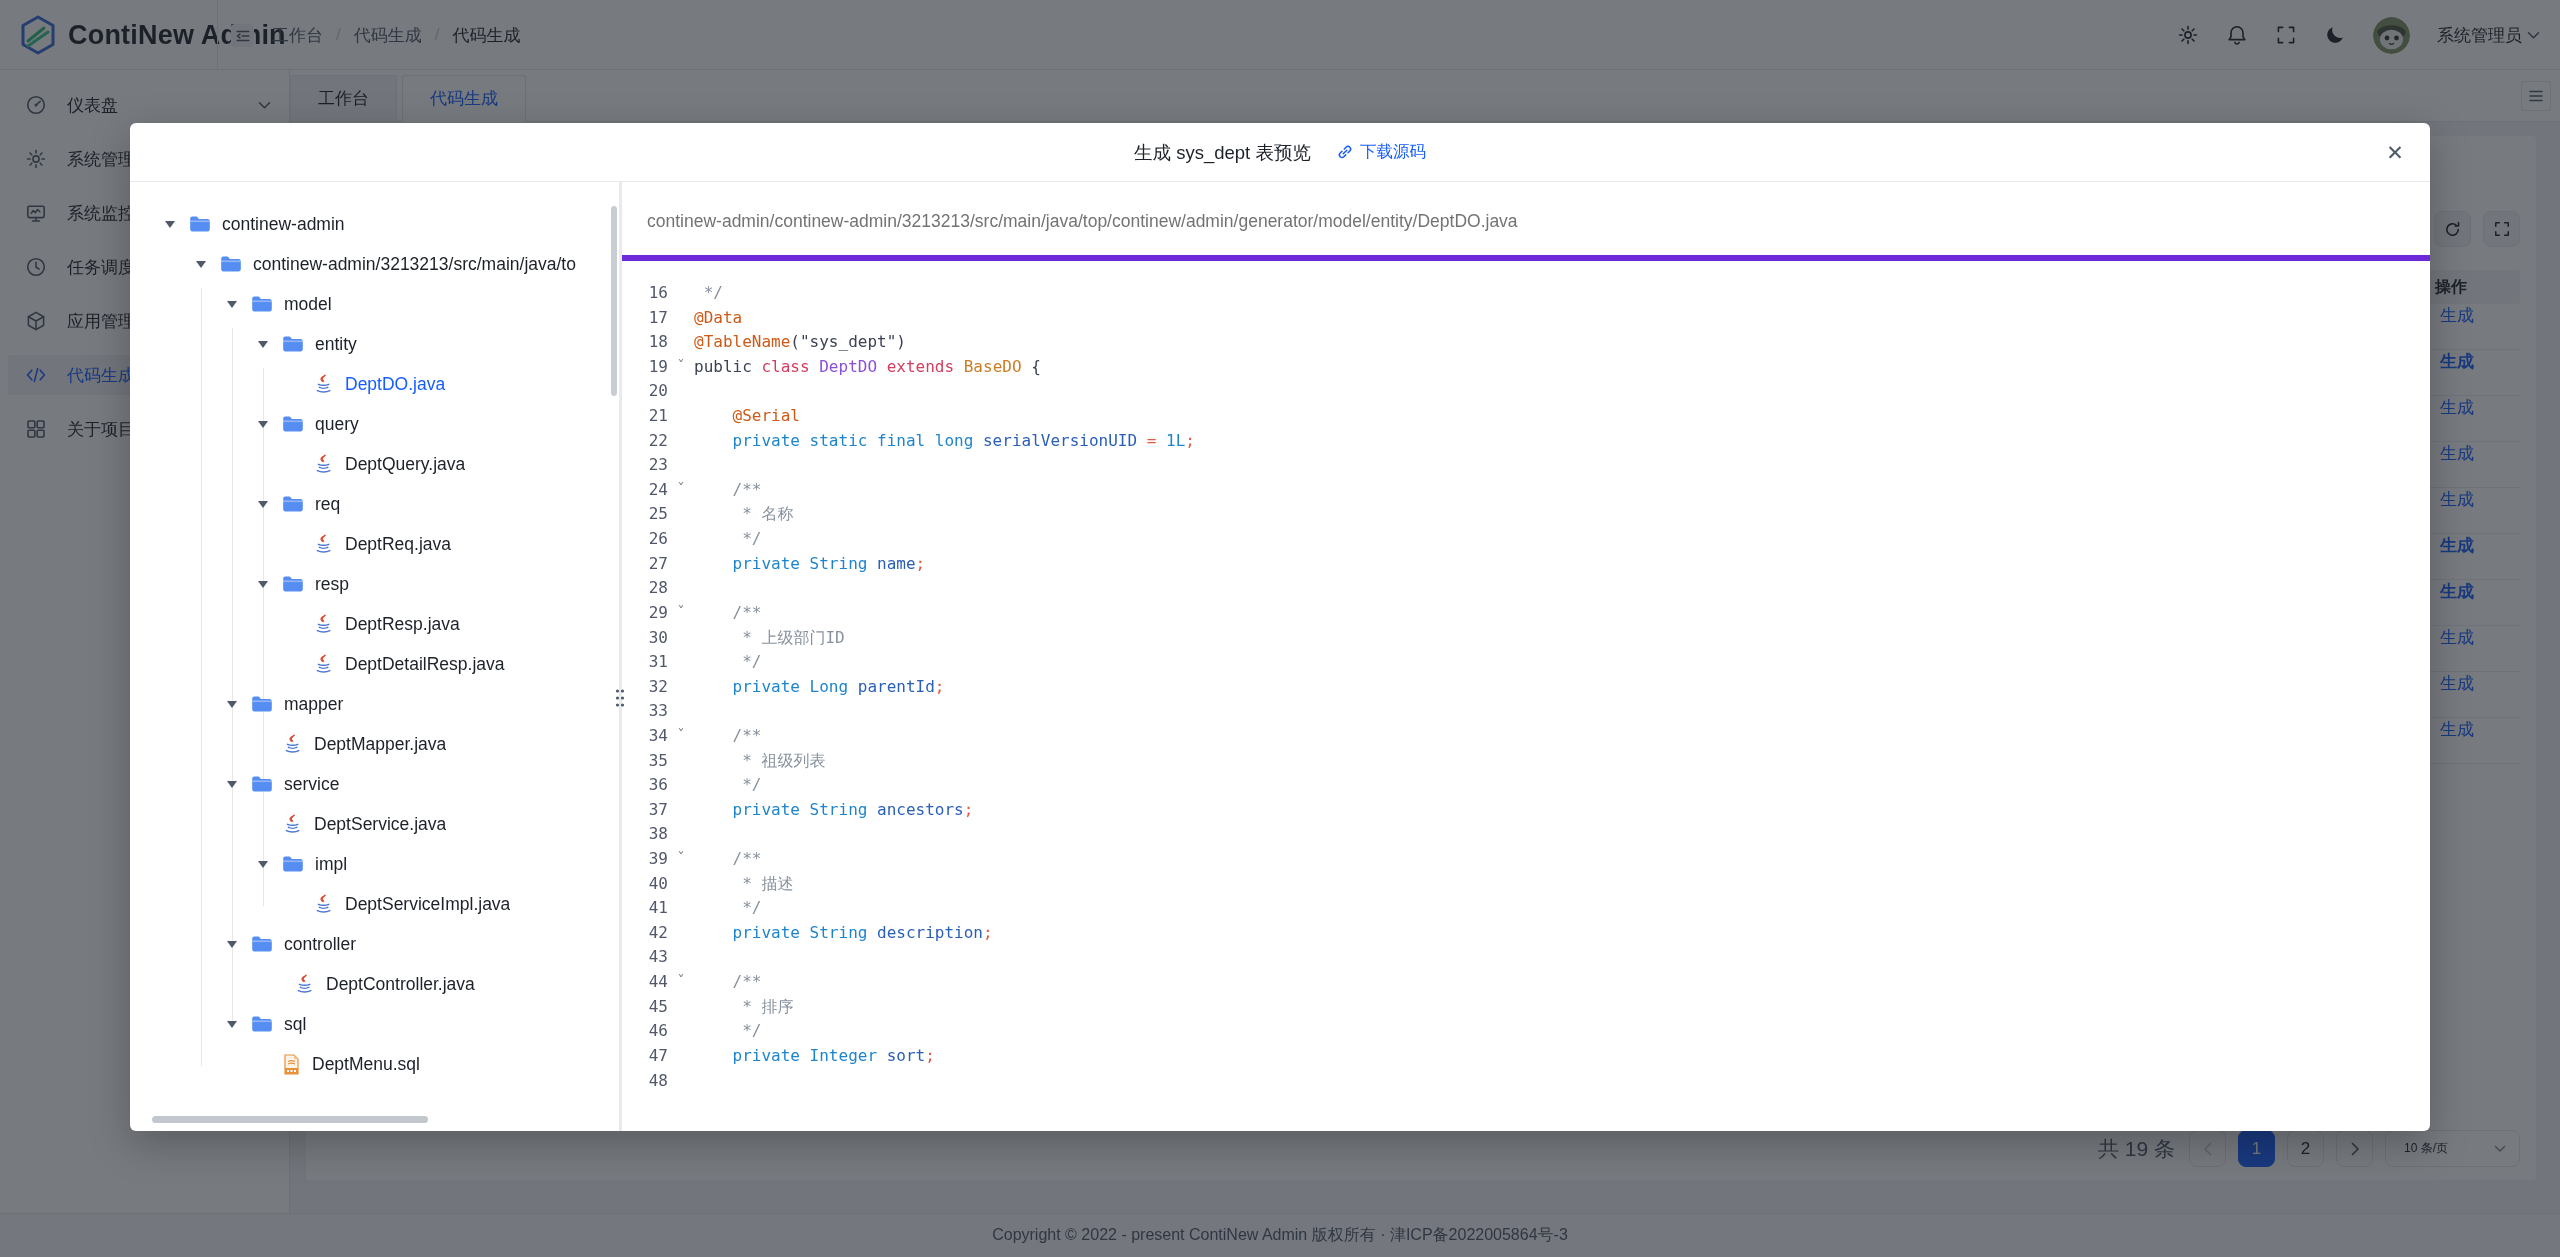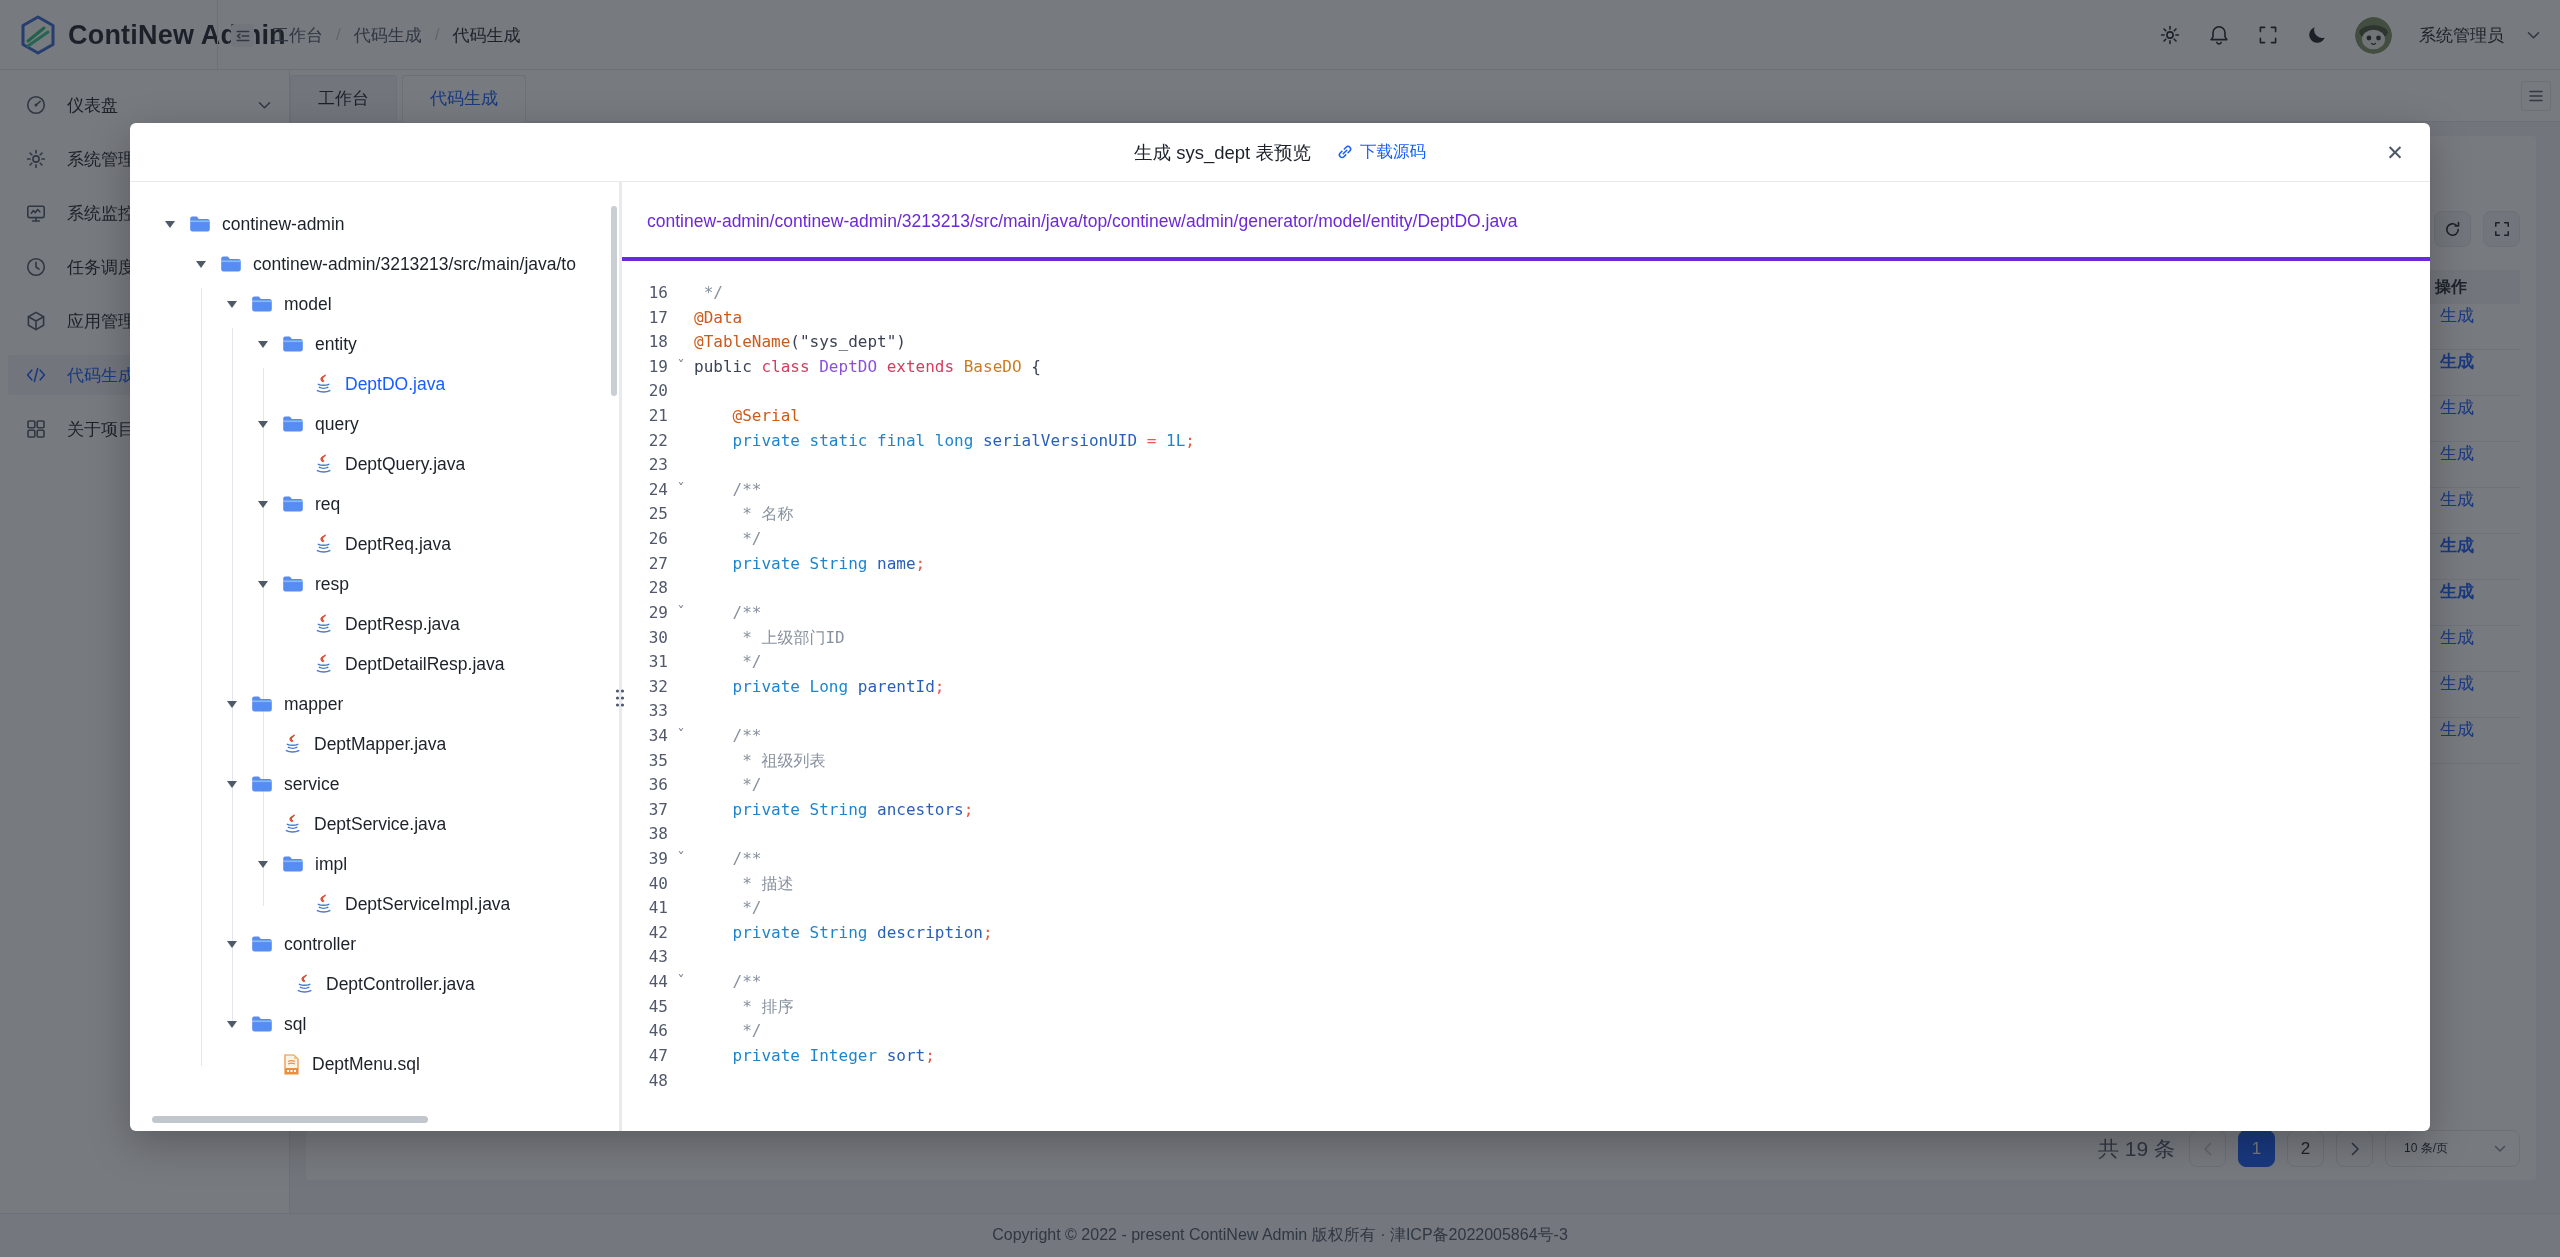--- a/index.html
+++ b/index.html
@@ -14,21 +14,21 @@
   .logo-title{font-size:27px;font-weight:700;color:#1d2129;letter-spacing:.2px}
   .logo-divider{position:absolute;left:217px;top:0;bottom:0;width:1px;background:#e5e6eb}
   .collapse-btn{position:absolute;left:231px;top:24px;width:23px;height:23px;border:none;background:#f2f3f5;border-radius:4px;display:flex;align-items:center;justify-content:center;cursor:pointer;color:#4e5969}
   .breadcrumb{position:absolute;left:272px;top:0;height:70px;display:flex;align-items:center;gap:13px;font-size:17px;color:#4e5969}
   .bc-sep{color:#c9cdd4}
   .bc-item{cursor:pointer}
   .bc-item.last{color:#1d2129}
   .topbar-right{position:absolute;right:20px;top:0;height:70px;display:flex;align-items:center;gap:27px}
   .hicon{width:22px;height:22px;color:#1d2129;cursor:pointer}
   .avatar{width:37px;height:37px;border-radius:50%;overflow:hidden;cursor:pointer;flex:none}
-  .user-wrap{display:flex;align-items:center;gap:23px;cursor:pointer}
+  .user-wrap{display:flex;align-items:center;gap:5px;cursor:pointer}
   .user-name{font-size:17px;color:#1d2129}
 
   
   .sidebar{position:absolute;left:0;top:70px;bottom:44px;width:290px;background:#fff;border-right:1px solid #e5e6eb;z-index:1;padding-top:15px}
   .side-item{height:40px;margin:0 8px 14px;padding:0 10px 0 17px;display:flex;align-items:center;gap:20px;font-size:17px;color:#1d2129;border-radius:3px;cursor:pointer;white-space:nowrap}
   .side-item .micon{width:22px;height:22px;color:#4e5969;flex:none}
   .side-item.active{background:#f2f3f5;color:#165dff}
   .side-item.active .micon{color:#165dff}
   .side-chevron{margin-left:auto;color:#4e5969}
 
@@ -82,21 +82,21 @@
   .tree-caret{width:0;height:0;border-left:5.5px solid transparent;border-right:5.5px solid transparent;border-top:7px solid #4e5969;margin-right:14px;flex:none}
   .caret-space{width:11px;margin-right:14px;flex:none}
   .tree-ico{margin-right:12px;flex:none}
   .vthumb{position:absolute;right:3px;top:24px;width:6px;height:190px;border-radius:3px;background:#c9cdd4}
   .hthumb{position:absolute;left:22px;bottom:8px;width:276px;height:7px;border-radius:4px;background:#c2c7ce}
   .splitter{position:absolute;left:489px;top:0;bottom:0;width:3px;background:#e8eaee;cursor:col-resize}
   .grip{position:absolute;left:-4px;top:506px}
 
   
   .codewrap{position:absolute;left:492px;top:0;right:0;bottom:0;overflow:hidden}
-  .code-path{height:79px;line-height:79px;padding-left:25px;font-size:17.5px;color:#6d28d9;border-bottom:4px solid #6d28d9;white-space:nowrap;overflow:hidden}
+  .code-path{height:79px;line-height:79px;padding-left:25px;font-size:17.5px;color:#737373;border-bottom:6px solid #6d28d9;white-space:nowrap;overflow:hidden}
   .code{padding-top:20px;font-family:"DejaVu Sans Mono","Liberation Mono",monospace;font-size:16px}
   .cl{display:flex;height:24.62px;line-height:24.62px}
   .ln{width:46px;text-align:right;color:#51586a;flex:none}
   .fold{width:26px;text-align:center;color:#7d8694;font-size:15px;flex:none}
   .src{white-space:pre}
   .tok-c{color:#87919e}
   .tok-an{color:#cd5a19}
   .tok-k{color:#d43d5f}
   .tok-cl{color:#8a50dc}
   .tok-ex{color:#c87d24}

